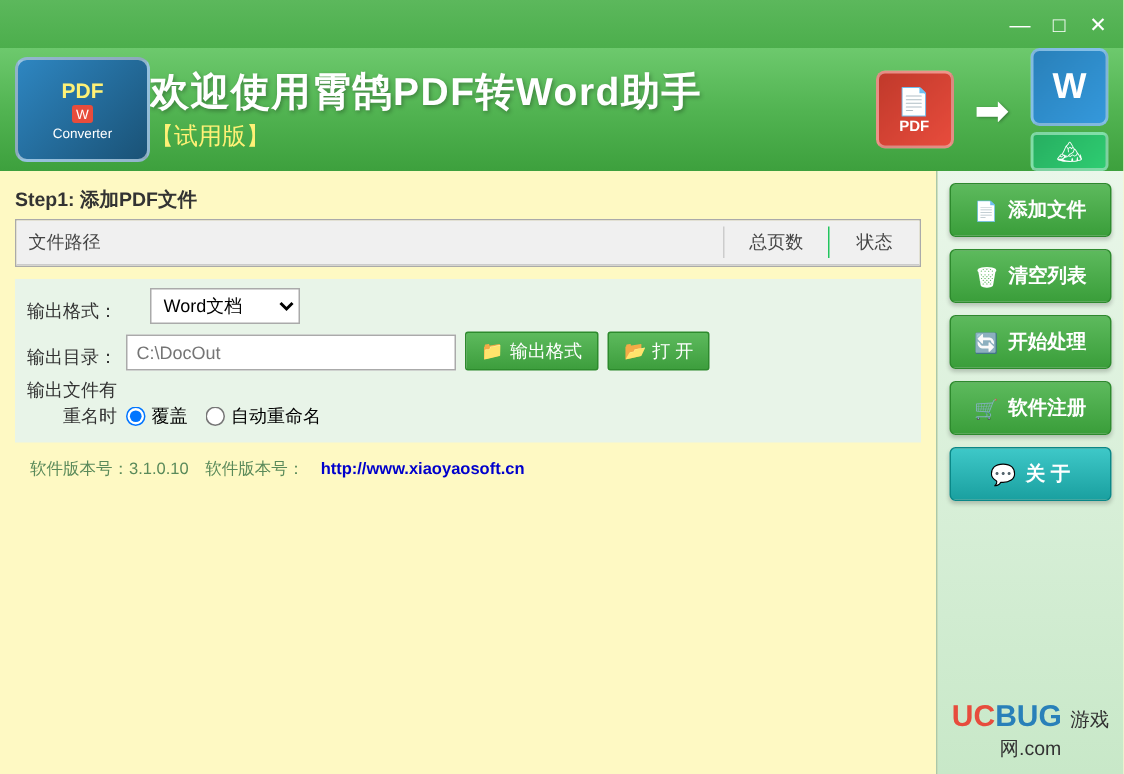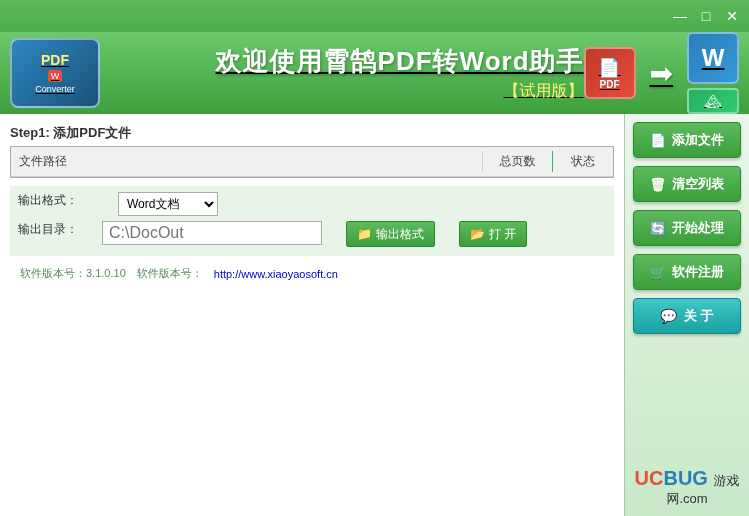--- a/index.html
+++ b/index.html
@@ -36,37 +36,36 @@
     }
 
     
     .header {
       background: linear-gradient(180deg, #6dc96d 0%, #52b452 50%, #3da03d 100%);
       height: 82px;
       display: flex;
       align-items: center;
       padding: 0 10px;
       position: relative;
-      text-decoration: underline;
     }
     .header-logo {
       width: 90px;
       height: 70px;
       background: linear-gradient(135deg, #2e86c1 0%, #1a5276 100%);
       border-radius: 8px;
       display: flex;
       align-items: center;
       justify-content: center;
       flex-shrink: 0;
       position: relative;
       border: 2px solid rgba(255,255,255,0.5);
     }
     .header-title-area {
       flex: 1;
-      text-align: right;
+      text-align: left;
       color: white;
     }
     .header-title-main {
       font-size: 26px;
       font-weight: bold;
       text-shadow: 1px 1px 3px rgba(0,0,0,0.3);
       letter-spacing: 1px;
     }
     .header-title-sub {
       font-size: 16px;
@@ -116,21 +115,21 @@
       justify-content: center;
       color: white;
       font-size: 12px;
       border: 2px solid rgba(255,255,255,0.4);
     }
 
     
     .main-content {
       display: flex;
       height: calc(516px - 32px - 82px);
-      background: #ffffff;
+      background: #fef9c3;
     }
 
     
     .left-panel {
       flex: 1;
       padding: 10px 10px 0 10px;
       display: flex;
       flex-direction: column;
       gap: 8px;
     }
@@ -184,23 +183,23 @@
       background: white;
     }
 
     
     .step2-section {
       background: #e8f4e8;
       padding: 6px 0 4px 0;
     }
     .step2-row {
       display: flex;
-      align-items: flex-start;
+      align-items: flex-end;
       margin-bottom: 5px;
-      gap: 24px;
+      gap: 6px;
     }
     .step2-label {
       font-size: 12px;
       color: #333;
       width: 68px;
       text-align: right;
     }
     .step2-select {
       border: 1px solid #aaa;
       background: white;
@@ -212,21 +211,21 @@
     }
     .select-wrapper {
       display: flex;
       align-items: center;
       margin-left: 16px;
     }
     .step2-input {
       border: 1px solid #aaa;
       background: white;
       padding: 2px 6px;
-      font-size: 16px;
+      font-size: 12px;
       height: 24px;
       width: 220px;
       color: #999;
     }
     .btn-custom-dir {
       background: linear-gradient(180deg, #5dba5d, #3d9e3d);
       color: white;
       border: 1px solid #2d8a2d;
       padding: 3px 10px;
       font-size: 12px;
@@ -269,20 +268,21 @@
       display: flex;
       align-items: center;
       padding: 2px 10px;
       font-size: 11px;
       color: #5a8a5a;
       gap: 11px;
     }
     .footer-link {
       color: #0000cc;
       text-decoration: none;
+      font-weight: bold;
     }
 
     
     .right-panel {
       width: 125px;
       background: linear-gradient(180deg, #eaf7ea 0%, #c8e8c8 100%);
       display: flex;
       flex-direction: column;
       padding: 8px;
       gap: 8px;
@@ -396,20 +396,33 @@
         <button class="btn-custom-dir">
           <span>📁</span>
           <span>输出格式</span>
         </button>
         <button class="btn-open">
           <span>📂</span>
           <span>打 开</span>
         </button>
       </div>
 
+      <div class="step2-row">
+        <div class="step2-label">输出文件有重名时</div>
+        <div class="radio-group">
+          <label class="radio-item">
+            <input type="radio" name="conflict" checked="" style="">
+            <span>覆盖</span>
+          </label>
+          <label class="radio-item">
+            <input type="radio" name="conflict" style="">
+            <span>自动重命名</span>
+          </label>
+        </div>
+      </div>
     </div>
 
     <div class="footer-bar">
       <span>软件版本号：3.1.0.10</span>
       <span>软件版本号：</span>
       <a class="footer-link" href="#">http://www.xiaoyaosoft.cn</a>
     </div>
 
   </div>
 

